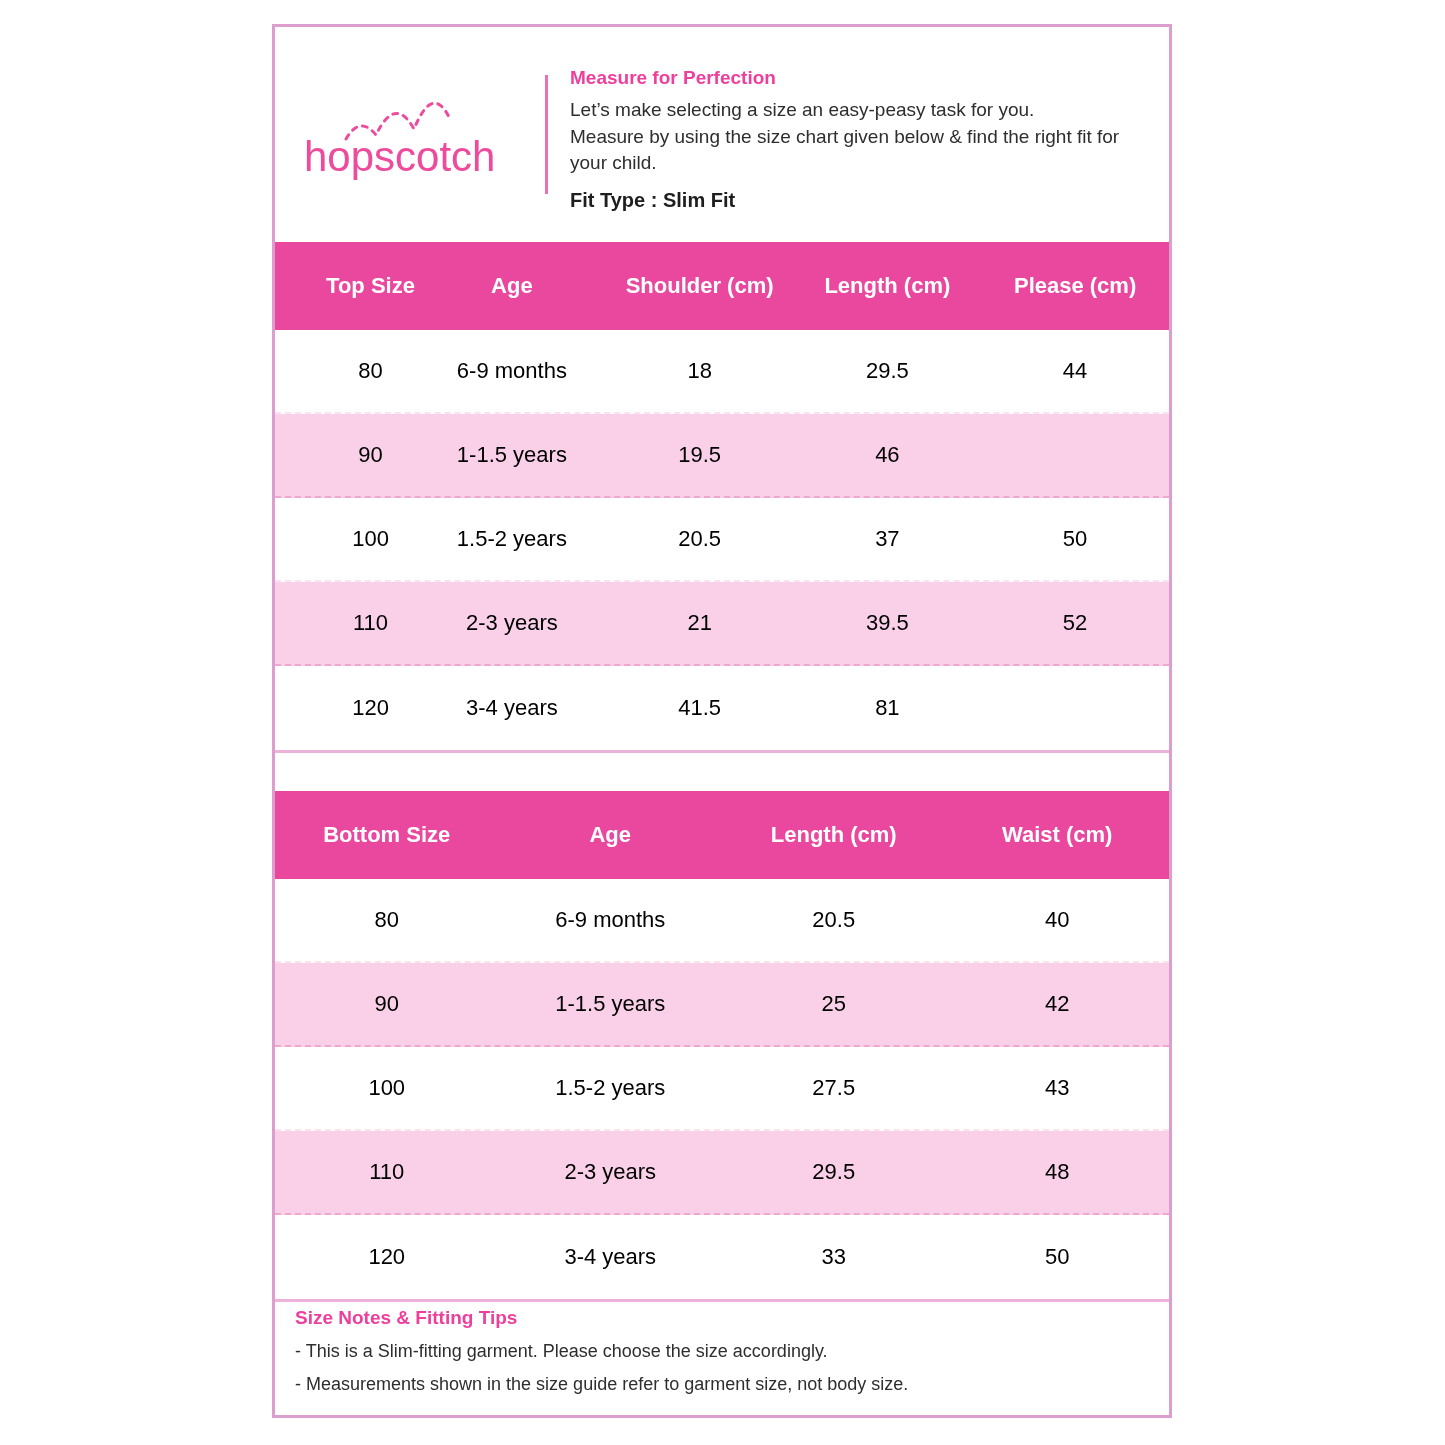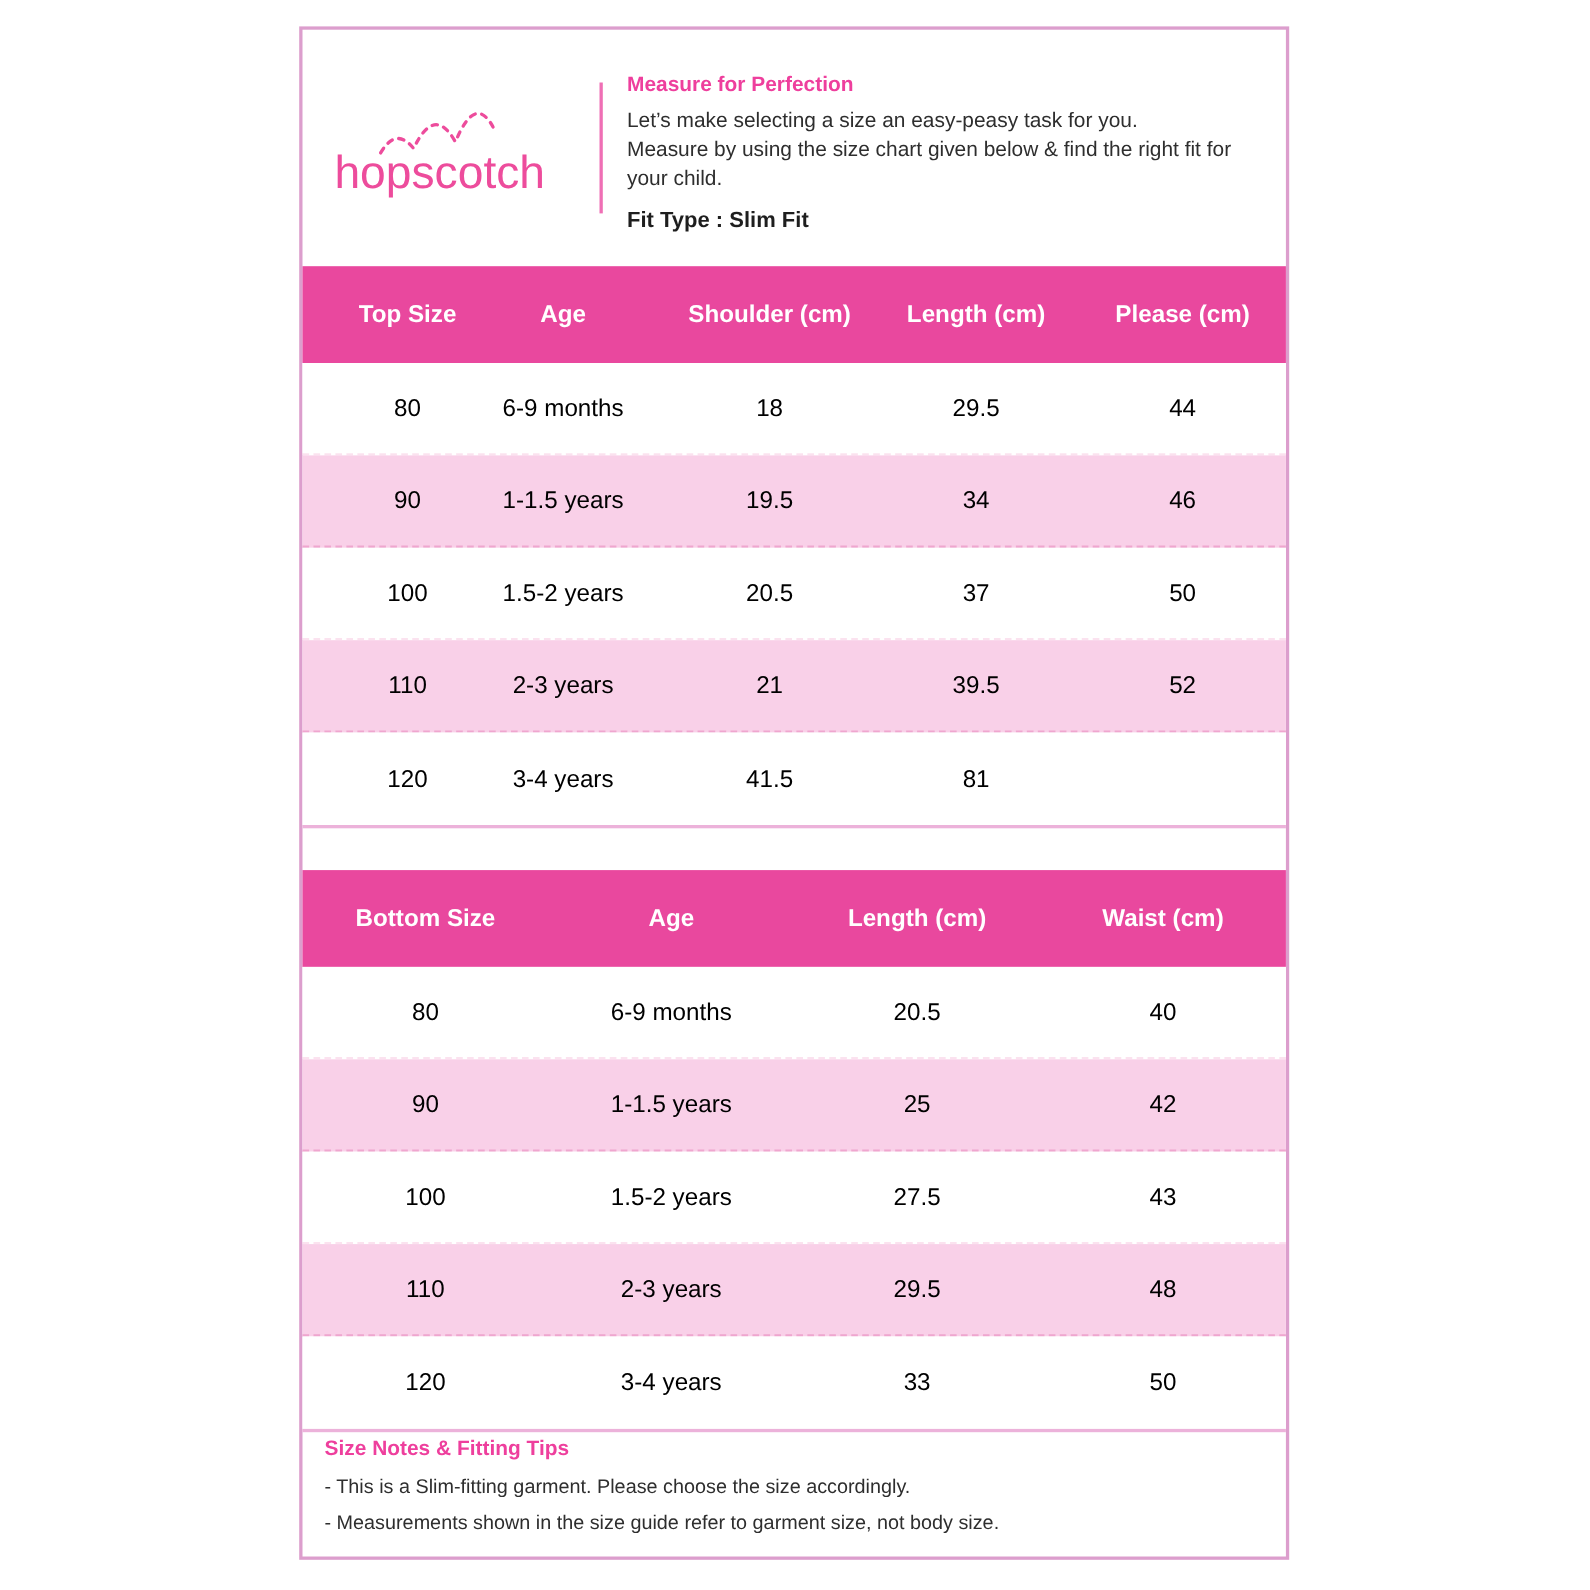--- a/index.html
+++ b/index.html
@@ -86,21 +86,20 @@
           <div class="tcell">80</div>
           <div class="tcell">6-9 months</div>
           <div class="tcell">18</div>
           <div class="tcell">29.5</div>
           <div class="tcell">44</div>
         </div>
         <div class="trow body alt">
           <div class="tcell">90</div>
           <div class="tcell">1-1.5 years</div>
           <div class="tcell">19.5</div>
-          <div class="tcell">34</div>
           <div class="tcell">46</div>
         </div>
         <div class="trow body">
           <div class="tcell">100</div>
           <div class="tcell">1.5-2 years</div>
           <div class="tcell">20.5</div>
           <div class="tcell">37</div>
           <div class="tcell">50</div>
         </div>
         <div class="trow body alt">

